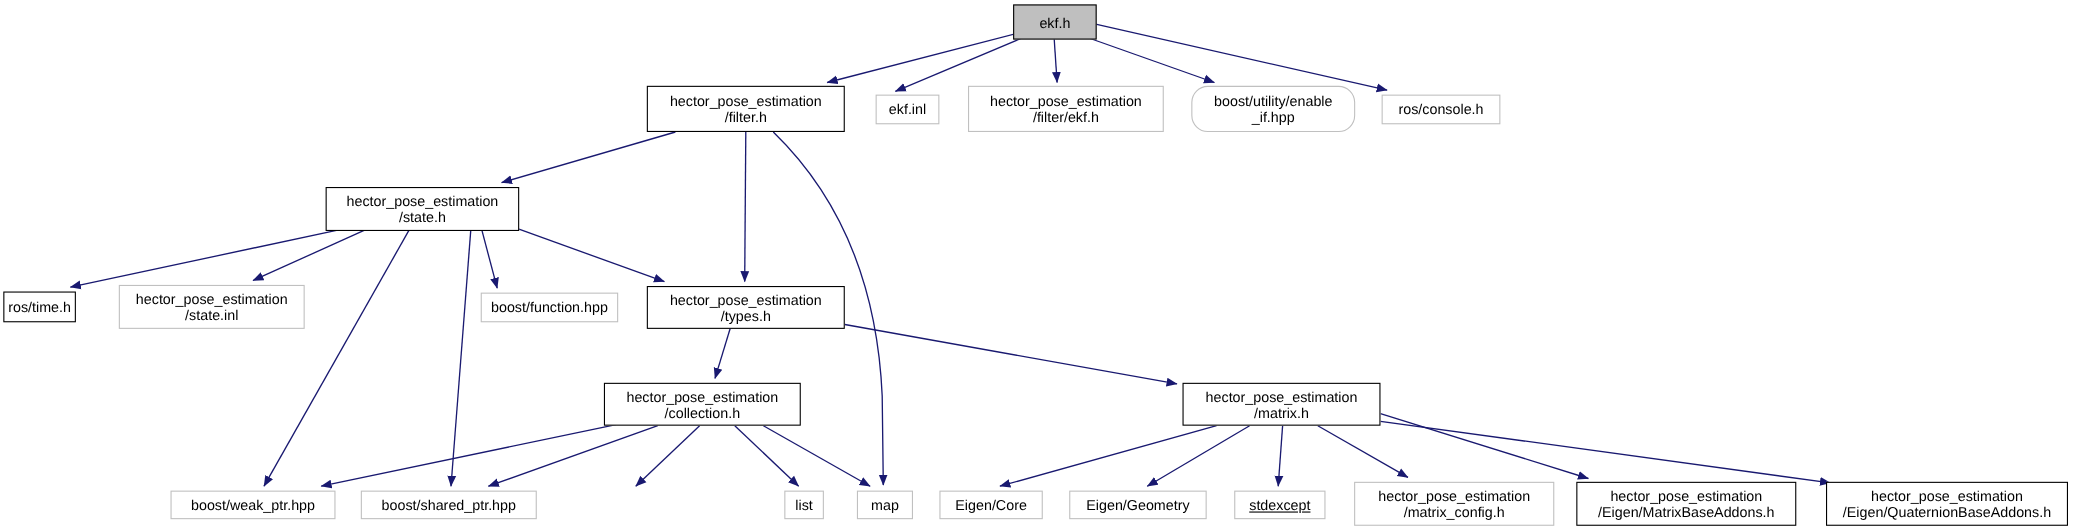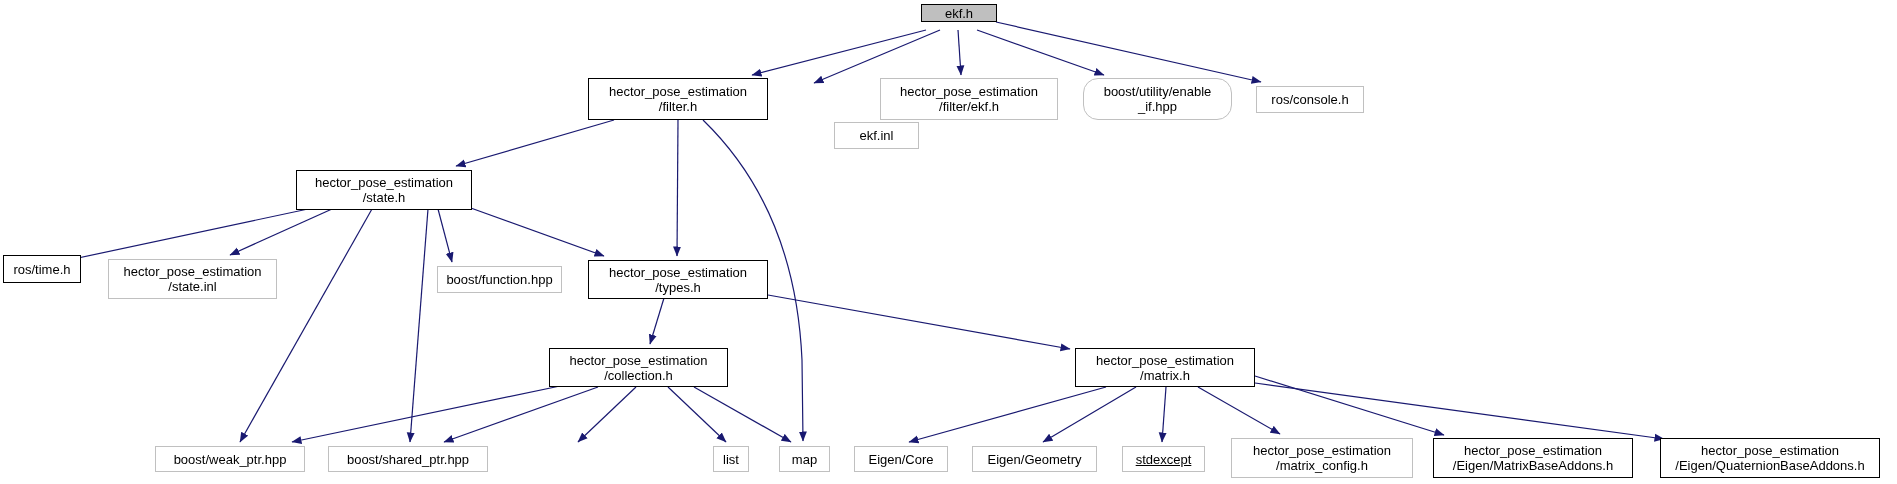--- a/index.html
+++ b/index.html
@@ -47,35 +47,35 @@
       <line x1="694" y1="387" x2="791" y2="442" marker-end="url(#arrow)"></line>
       <line x1="1106" y1="387" x2="909" y2="442" marker-end="url(#arrow)"></line>
       <line x1="1136" y1="387" x2="1043" y2="442" marker-end="url(#arrow)"></line>
       <line x1="1166" y1="387" x2="1162" y2="442" marker-end="url(#arrow)"></line>
       <line x1="1198" y1="387" x2="1280" y2="434" marker-end="url(#arrow)"></line>
       <line x1="1255" y1="376" x2="1444" y2="435" marker-end="url(#arrow)"></line>
       <line x1="1255" y1="383" x2="1664" y2="439" marker-end="url(#arrow)"></line>
     </g>
   </svg>
 
-  <div class="node root" style="left:921px;top:4px;width:76px;height:18px;"><span>ekf.h</span></div>
+  <div class="node root" style="left:921px;top:4px;width:76px;height:32px;"><span>ekf.h</span></div>
 
   <div class="node dark" style="left:588px;top:78px;width:180px;height:42px;"><span>hector_pose_estimation
 /filter.h</span></div>
-  <div class="node" style="left:834px;top:86px;width:85px;height:27px;margin-top:36px;"><span>ekf.inl</span></div>
+  <div class="node" style="left:796px;top:86px;width:58px;height:27px;"><span>ekf.inl</span></div>
   <div class="node" style="left:880px;top:78px;width:178px;height:42px;"><span>hector_pose_estimation
 /filter/ekf.h</span></div>
   <div class="node" style="left:1083px;top:78px;width:149px;height:42px;border-radius:15px;"><span>boost/utility/enable
 _if.hpp</span></div>
   <div class="node" style="left:1256px;top:86px;width:108px;height:27px;"><span>ros/console.h</span></div>
 
   <div class="node dark" style="left:296px;top:170px;width:176px;height:40px;"><span>hector_pose_estimation
 /state.h</span></div>
 
-  <div class="node dark" style="left:3px;top:255px;width:78px;height:28px;"><span>ros/time.h</span></div>
+  <div class="node dark" style="left:3px;top:265px;width:66px;height:28px;"><span>ros/time.h</span></div>
   <div class="node" style="left:108px;top:259px;width:169px;height:40px;"><span>hector_pose_estimation
 /state.inl</span></div>
   <div class="node" style="left:393px;top:266px;width:125px;height:27px;margin-left:44px;"><span>boost/function.hpp</span></div>
   <div class="node dark" style="left:588px;top:260px;width:180px;height:39px;"><span>hector_pose_estimation
 /types.h</span></div>
 
   <div class="node dark" style="left:549px;top:348px;width:179px;height:39px;"><span>hector_pose_estimation
 /collection.h</span></div>
   <div class="node dark" style="left:1075px;top:348px;width:180px;height:39px;"><span>hector_pose_estimation
 /matrix.h</span></div>

